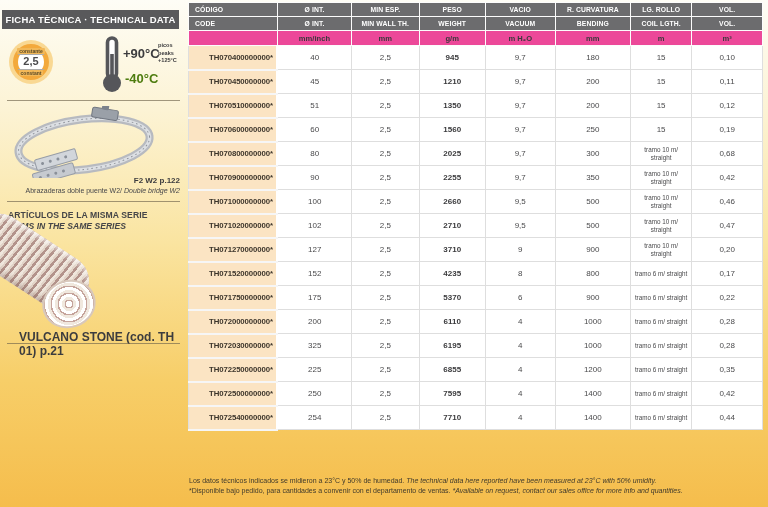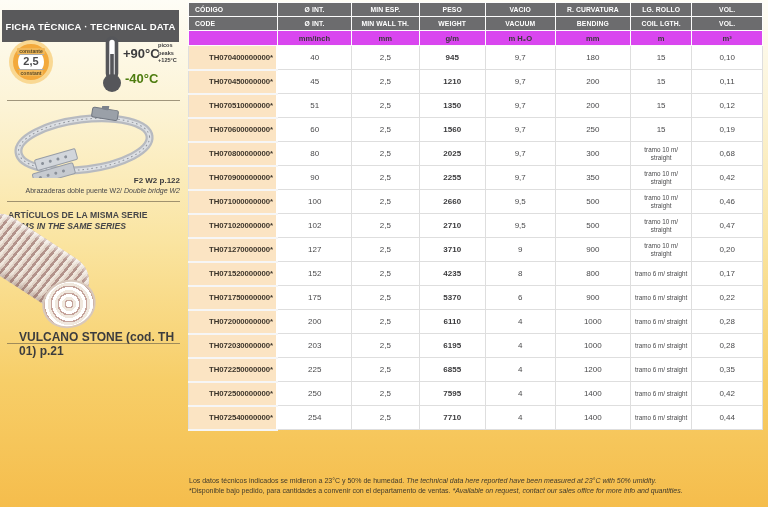--- a/index.html
+++ b/index.html
@@ -5,21 +5,21 @@
   * { box-sizing: border-box; }
   html,body { margin:0; padding:0; }
   body {
     width:768px; height:507px; position:relative; overflow:hidden;
     font-family:"Liberation Sans", sans-serif;
     background: linear-gradient(180deg,#FEFDF6 0%,#FCF3D4 22%,#FAE4A0 48%,#F7CE68 75%,#F5BD4C 100%);
   }
   
   .sidebar { position:absolute; left:0; top:0; width:188px; height:507px; }
   .title-bar {
-    position:absolute; left:2px; top:10px; width:177px; height:32px;
+    position:absolute; left:2px; top:10px; width:177px; height:19px;
     background:#59595B; color:#FFFFFF; font-weight:bold; font-size:9.5px;
     display:flex; align-items:center; justify-content:center; letter-spacing:.2px; white-space:nowrap;
   }
   .badge {
     position:absolute; left:13px; top:44px; width:36px; height:36px; border-radius:50%;
     background:#FFFFFF; border:5px solid #F3A93C; box-shadow:0 0 0 4px #F9D893;
     display:flex; flex-direction:column; align-items:center; justify-content:center;
   }
   .badge .b-cap { font-size:5px; font-weight:bold; color:#5A4A28; background:#F2B858; padding:0 2px; border-radius:1px; line-height:1.3; }
   .badge .b-val { font-size:11px; font-weight:bold; color:#4A4A4C; border-top:1px solid #ABABAB; border-bottom:1px solid #ABABAB; padding:0 5px; line-height:1.25; }
@@ -47,21 +47,21 @@
     transform:rotate(-18deg);
     background:repeating-radial-gradient(circle at 50% 50%, #FFFFFF 0 3px, #C5A49C 3px 4.5px, #F0E8DE 4.5px 7px);
     border:2px solid #D8C8BC;
   }
   .product-ref { position:absolute; right:8px; top:330px; font-size:12px; font-weight:bold; color:#3C3C3E;margin-left:19px; }
   
   .table-wrap { position:absolute; left:188px; top:2px; width:575px; }
   table.data { width:100%; border-collapse:collapse; table-layout:fixed; }
   .data thead td { border:1.5px solid #FCFCFC; text-align:center; vertical-align:middle; }
   .data tr.hr1 td, .data tr.hr2 td { background:#6C6C6E; color:#FFF; font-size:6.8px; font-weight:bold; height:14px; letter-spacing:.1px; }
-  .data tr.hr3 td { background:#d946ef; color:#3A3A3C; font-size:7.6px; font-weight:bold; height:15px; }
+  .data tr.hr3 td { background:#ec4899; color:#3A3A3C; font-size:7.6px; font-weight:bold; height:15px; }
   .data thead td:first-child { text-align:left; padding-left:6px; }
   .data tbody td {
     background:#FFFFFF; height:24px; font-size:8px; color:#4A4A4C;
     text-align:center; vertical-align:middle; border:1px solid #DEDEDE;
   }
   .data tbody td.code {
     background:#FBE4C3; text-align:left; padding-left:20px; font-weight:bold;
     color:#3C352B; font-size:7.8px; border-right:2px solid #FFF; border-bottom:2px solid #F6F6F6; letter-spacing:-.1px;
   }
   .data tbody td.peso { font-weight:bold; color:#3A3A3C; }
@@ -298,21 +298,21 @@
           <td>200</td>
           <td>2,5</td>
           <td class="peso">6110</td>
           <td>4</td>
           <td>1000</td>
           <td class="coil-small">tramo 6 m/ straight</td>
           <td>0,28</td>
         </tr>
         <tr>
           <td class="code">TH072030000000*</td>
-          <td>203</td>
+          <td>325</td>
           <td>2,5</td>
           <td class="peso">6195</td>
           <td>4</td>
           <td>1000</td>
           <td class="coil-small">tramo 6 m/ straight</td>
           <td>0,28</td>
         </tr>
         <tr>
           <td class="code">TH072250000000*</td>
           <td>225</td>

